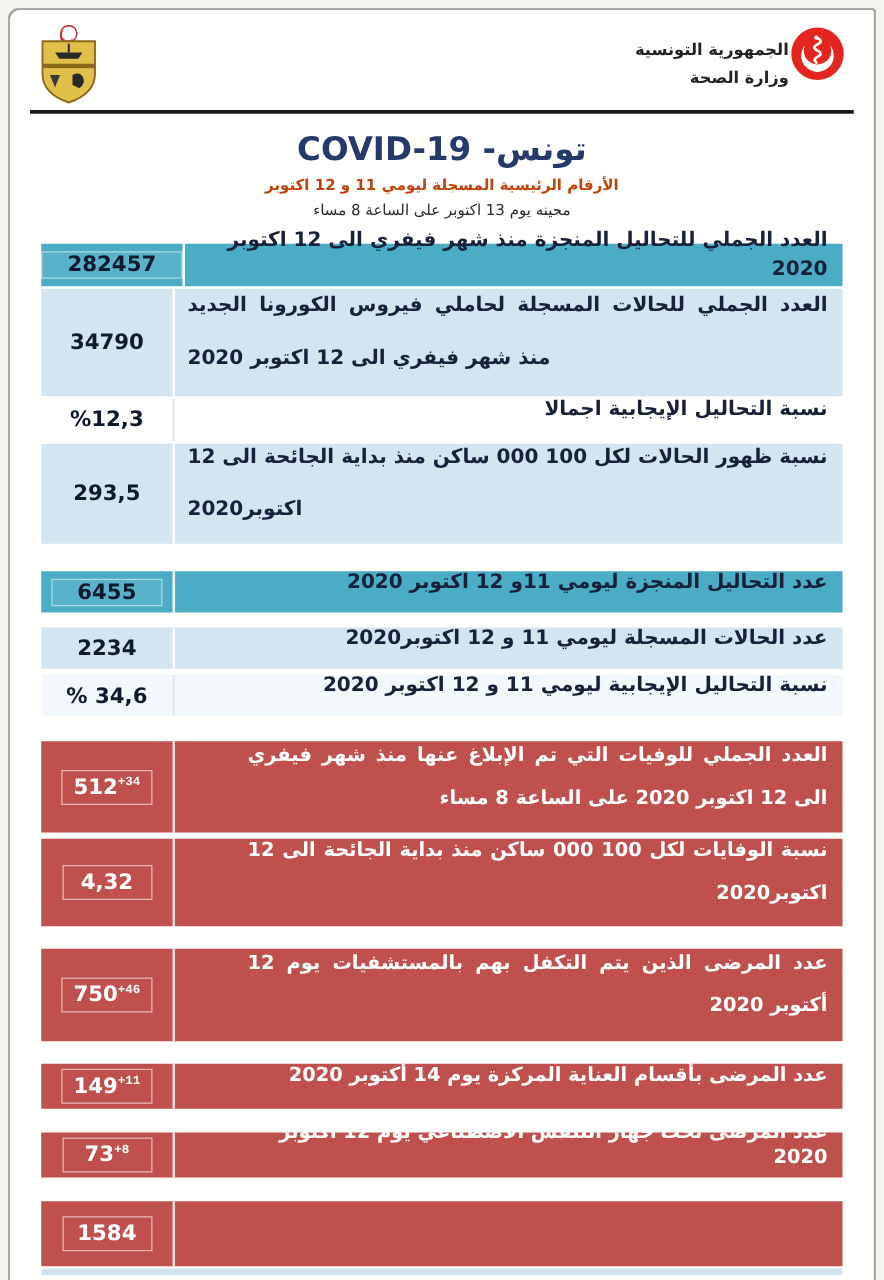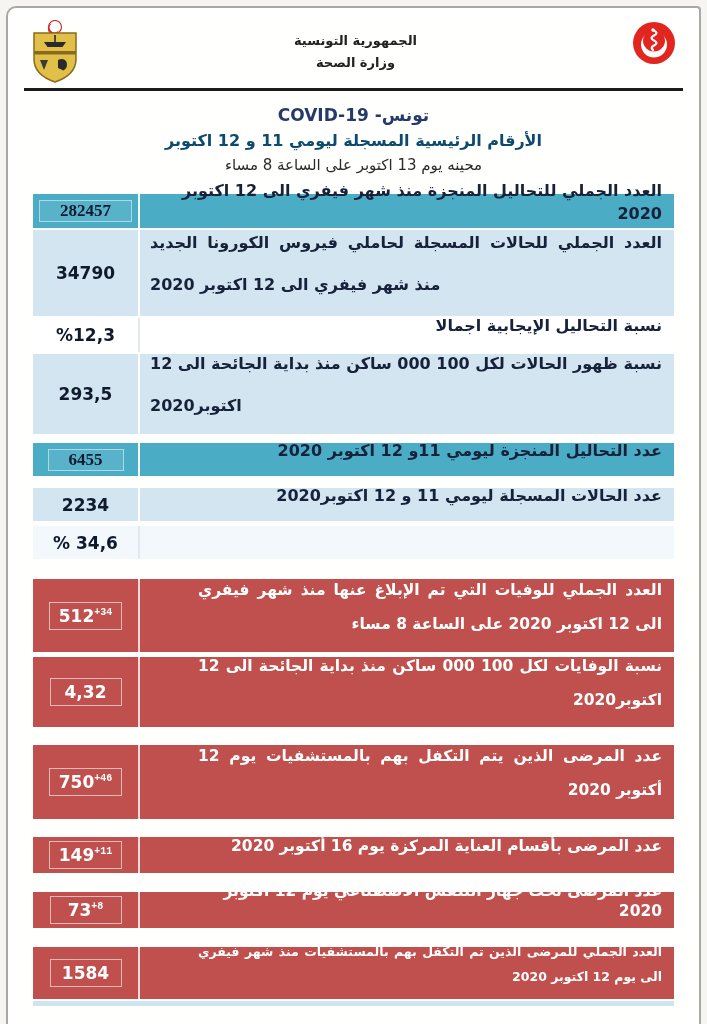--- a/index.html
+++ b/index.html
@@ -9,30 +9,30 @@
     font-family:"DejaVu Sans","Liberation Sans",sans-serif;
   }
   .frame{
     position:absolute;left:6px;top:6px;right:6px;bottom:0;
     background:#fffffe;border:2px solid #a8a8a6;border-bottom:none;
     border-radius:10px 4px 0 0;box-sizing:border-box;
   }
   
   .header{display:flex;align-items:flex-start;padding:12px 22px 0 22px;}
   .h-center{flex:1;text-align:center;padding-top:10px;}
-  .h-line{font-size:13px;font-weight:700;color:#222;line-height:22px;}
+  .h-line{font-size:13px;font-weight:700;color:#222;line-height:22px;text-align:right;}
   .hr{margin:4px 16px 0 16px;border-top:3px solid #1b1b1b;}
   
-  .title1{margin-top:14px;text-align:center;font-size:17px;font-weight:700;color:#25396b;direction:rtl;}
-  .title2{margin-top:6px;text-align:center;font-size:16px;font-weight:700;color:#0c4a6e;direction:rtl;}
-  .title3{margin-top:6px;text-align:center;font-size:15px;font-weight:400;color:#2b2b2b;direction:rtl;}
+  .title1{margin-top:14px;text-align:center;font-size:26px;font-weight:700;color:#25396b;direction:rtl;}
+  .title2{margin-top:6px;text-align:center;font-size:12px;font-weight:700;color:#c2410c;direction:rtl;}
+  .title3{margin-top:6px;text-align:center;font-size:12px;font-weight:400;color:#2b2b2b;direction:rtl;}
   
   .tbl{margin:0 25px;}
   #t1{margin-top:20px;}
-  #t2{margin-top:9px;}
+  #t2{margin-top:22px;}
   #rA{margin-top:20px;}
   #rB{margin-top:18px;}
   #rC{margin-top:18px;}
   #rD{margin-top:19px;}
   #rE{margin-top:19px;}
   .row{display:flex;box-sizing:border-box;}
   .val{
     flex:0 0 105px;display:flex;align-items:center;justify-content:center;
     direction:ltr;font-weight:700;font-size:17px;color:#101a2e;
     border-right:2px solid rgba(255,255,255,.95);
@@ -47,21 +47,21 @@
   .t1r1{height:34px;background:#4aacc5;margin-bottom:2px;}
   .t1r2{height:86px;background:#d2e5f0;margin-bottom:2px;}
   .t1r3{height:34px;background:#ffffff;margin-bottom:2px;}
   .t1r3 .val{border-right-color:#e3e9ef;}
   .t1r4{height:80px;background:#d2e5f0;}
   
   .t2r1{height:33px;background:#4aacc5;margin-bottom:12px;}
   .t2r2{height:33px;background:#d2e5f0;margin-bottom:5px;}
   .t2r3{height:33px;background:#f2f8fb;}
   .t2r3 .val{border-right-color:#e3e9ef;}
-  .tealbox{border:1px solid rgba(255,255,255,.5);background:rgba(255,255,255,.08);padding:0 20px;font-family:Liberation Serif, serif;}
+  .tealbox{border:1px solid rgba(255,255,255,.5);background:rgba(255,255,255,.08);padding:0 20px;}
   
   .redrow{background:#c0504d;}
   .redrow .val{color:#ffffff;border-right:2px solid rgba(255,255,255,.8);}
   .redrow .lbl{color:#ffffff;font-size:15.5px;margin-left:48px;}
   .redrow .lbl > span{text-align:justify;line-height:34px;}
   .valbox{border:1px solid rgba(255,255,255,.6);padding:3px 9px;min-width:52px;text-align:center;}
   sup{font-size:10px;font-weight:700;font-family:Liberation Mono, monospace;}
   .ra1{height:73px;margin-bottom:5px;}
   .ra2{height:70px;}
   .rb{height:74px;}
@@ -156,20 +156,23 @@
         <span>2234</span>
       </div>
       <div class="lbl">
         <span>عدد الحالات المسجلة ليومي 11 و 12 اكتوبر2020</span>
       </div>
     </div>
     <div class="row t2r3">
       <div class="val">
         <span>% 34,6</span>
       </div>
+      <div class="lbl">
+        <span>نسبة التحاليل الإيجابية ليومي 11 و 12  اكتوبر 2020</span>
+      </div>
     </div>
   </div>
 
   <div class="tbl" id="rA">
     <div class="row redrow ra1">
       <div class="val">
         <span class="valbox"><span>512</span><sup>+34</sup></span>
       </div>
       <div class="lbl">
         <span>العدد الجملي للوفيات التي تم الإبلاغ عنها منذ شهر فيفري الى 12 اكتوبر 2020 على الساعة 8 مساء</span>
@@ -195,42 +198,39 @@
       </div>
     </div>
   </div>
 
   <div class="tbl" id="rC">
     <div class="row redrow rc">
       <div class="val">
         <span class="valbox"><span>149</span><sup>+11</sup></span>
       </div>
       <div class="lbl">
-        <span>عدد المرضى بأقسام العناية المركزة يوم 16 أكتوبر 2020</span>
+        <span>عدد المرضى بأقسام العناية المركزة يوم 14 أكتوبر 2020</span>
       </div>
     </div>
   </div>
 
   <div class="tbl" id="rD">
     <div class="row redrow rd">
       <div class="val">
         <span class="valbox"><span>73</span><sup>+8</sup></span>
       </div>
       <div class="lbl">
         <span>عدد المرضى تحت جهاز التنفس الاصطناعي يوم 12 أكتوبر 2020</span>
       </div>
     </div>
   </div>
 
   <div class="tbl" id="rE">
     <div class="row redrow re">
       <div class="val">
         <span class="valbox">1584</span>
       </div>
-      <div class="lbl">
-        <span>العدد الجملي للمرضى الذين تم التكفل بهم بالمستشفيات منذ شهر فيفري الى يوم 12 اكتوبر 2020</span>
-      </div>
     </div>
   </div>
 
   <div class="strip"></div>
 
 </div>
 
 </body></html>

